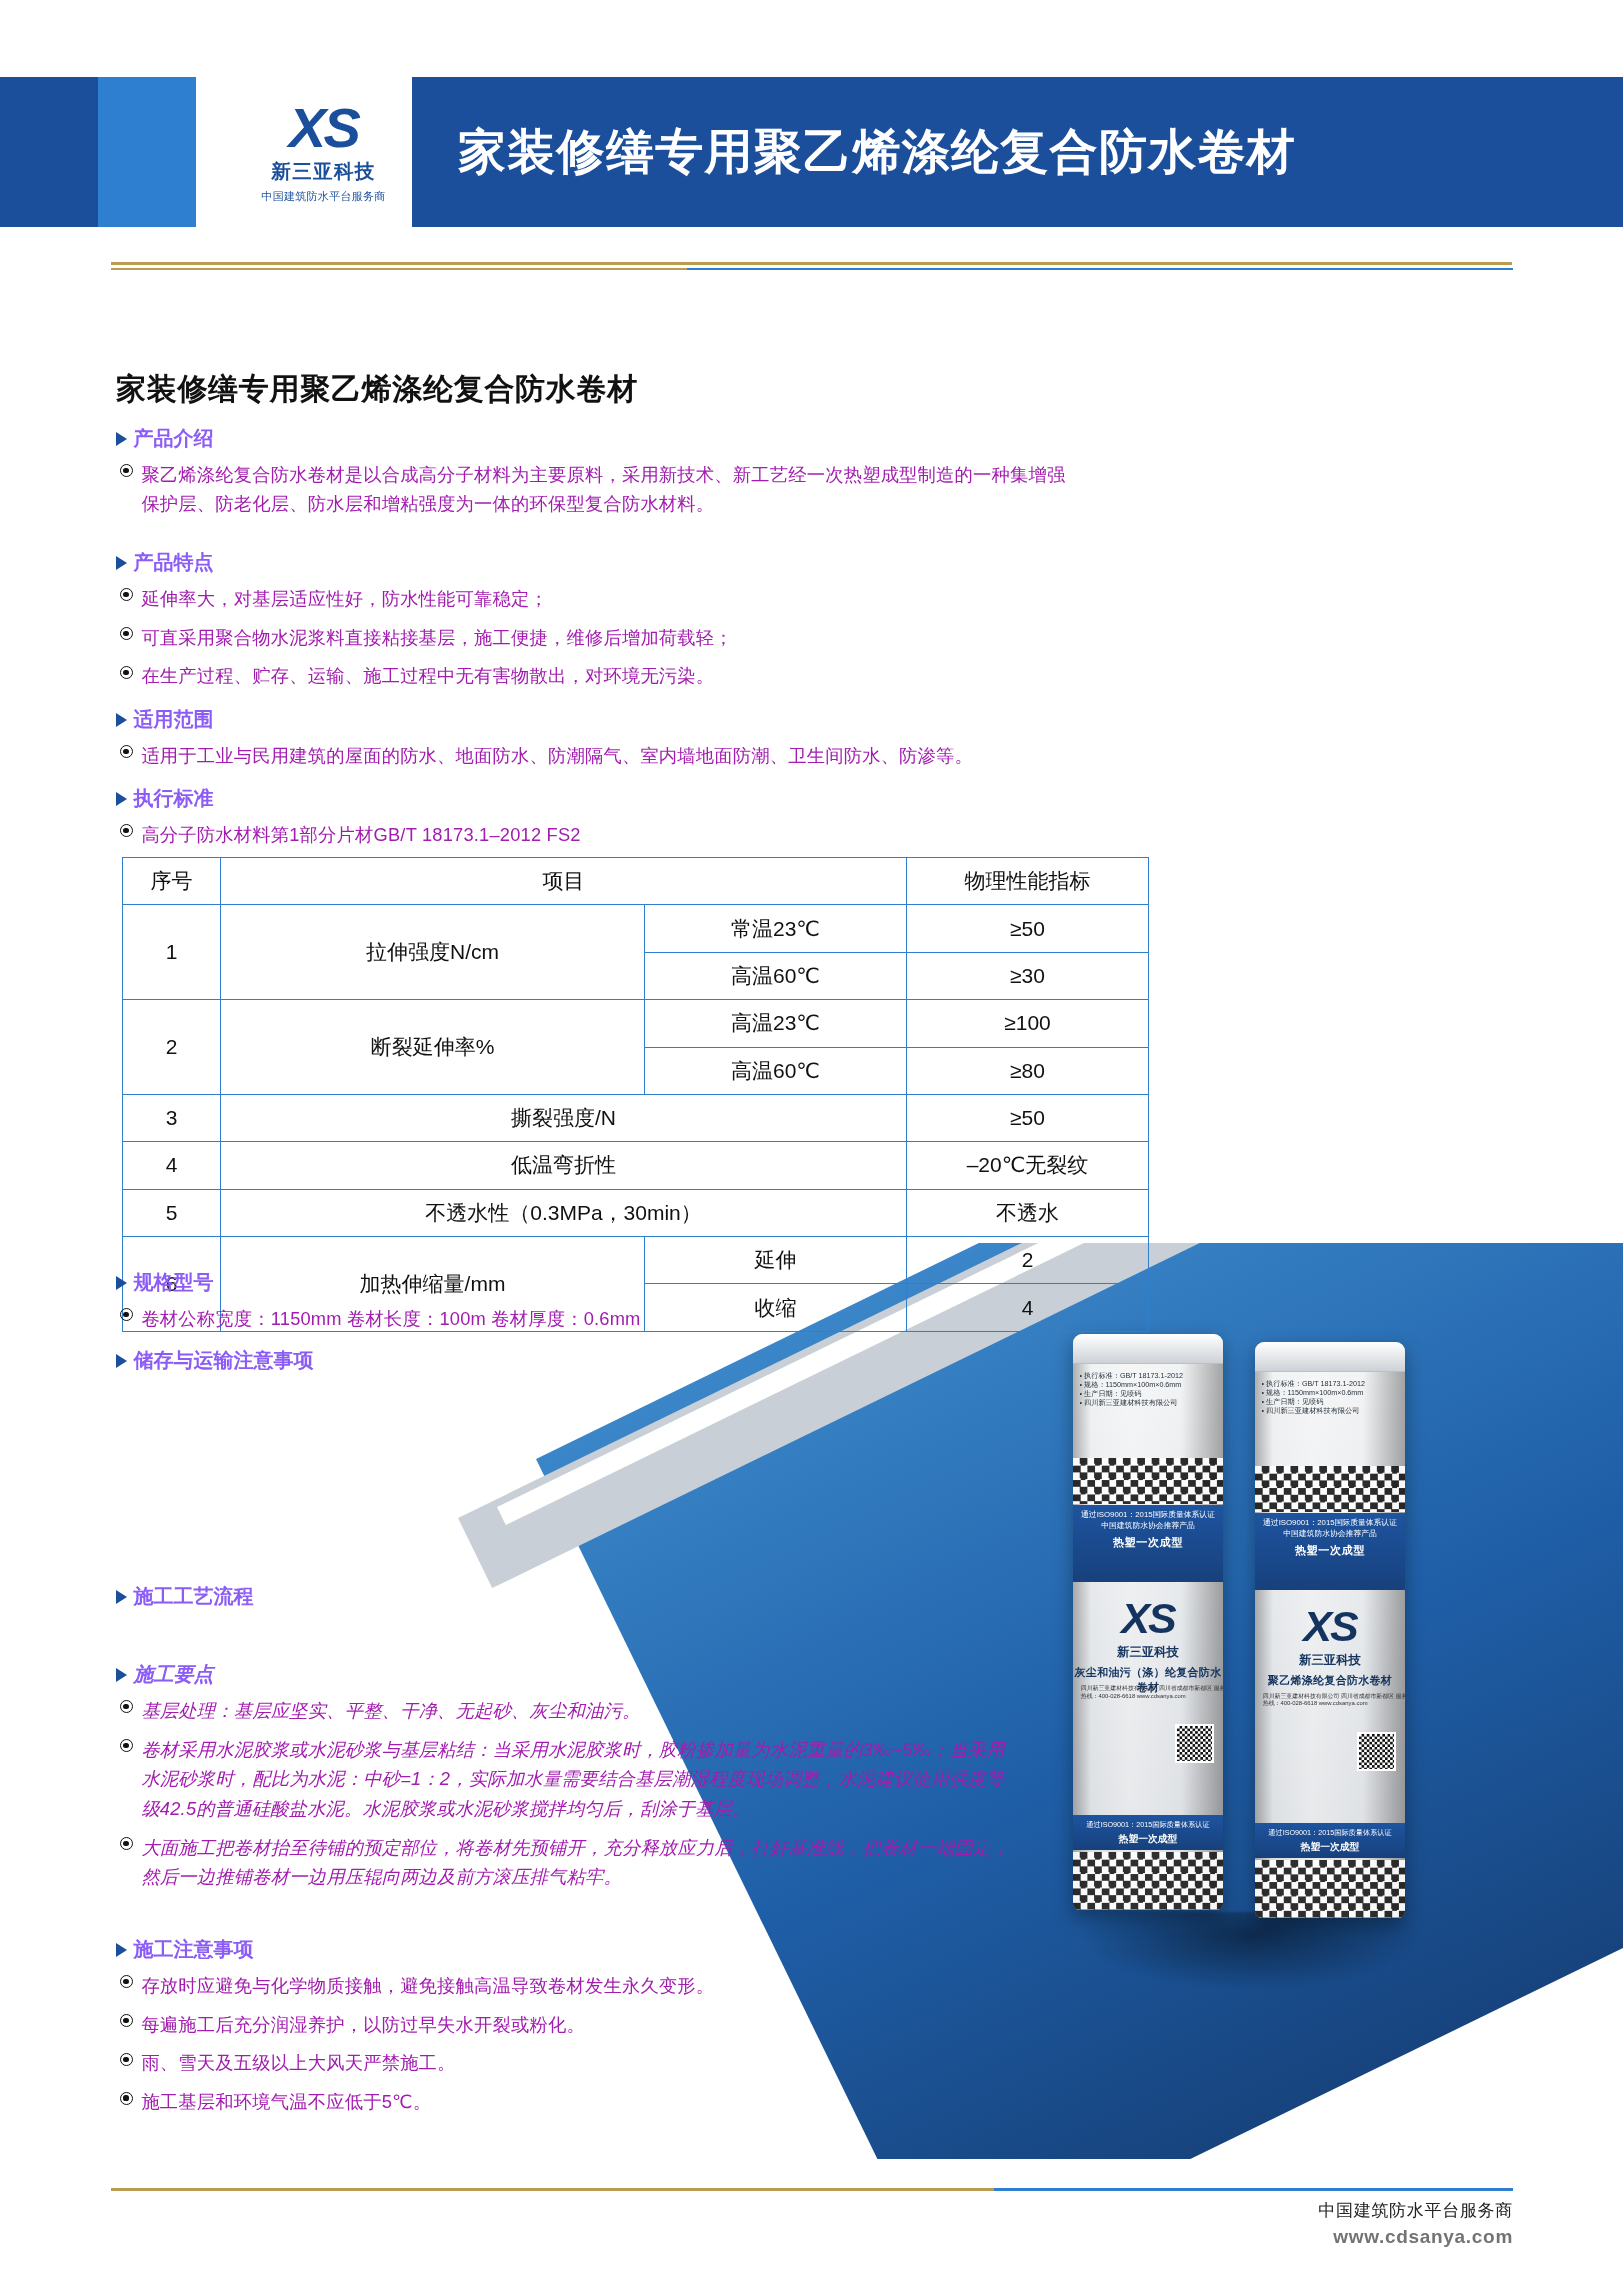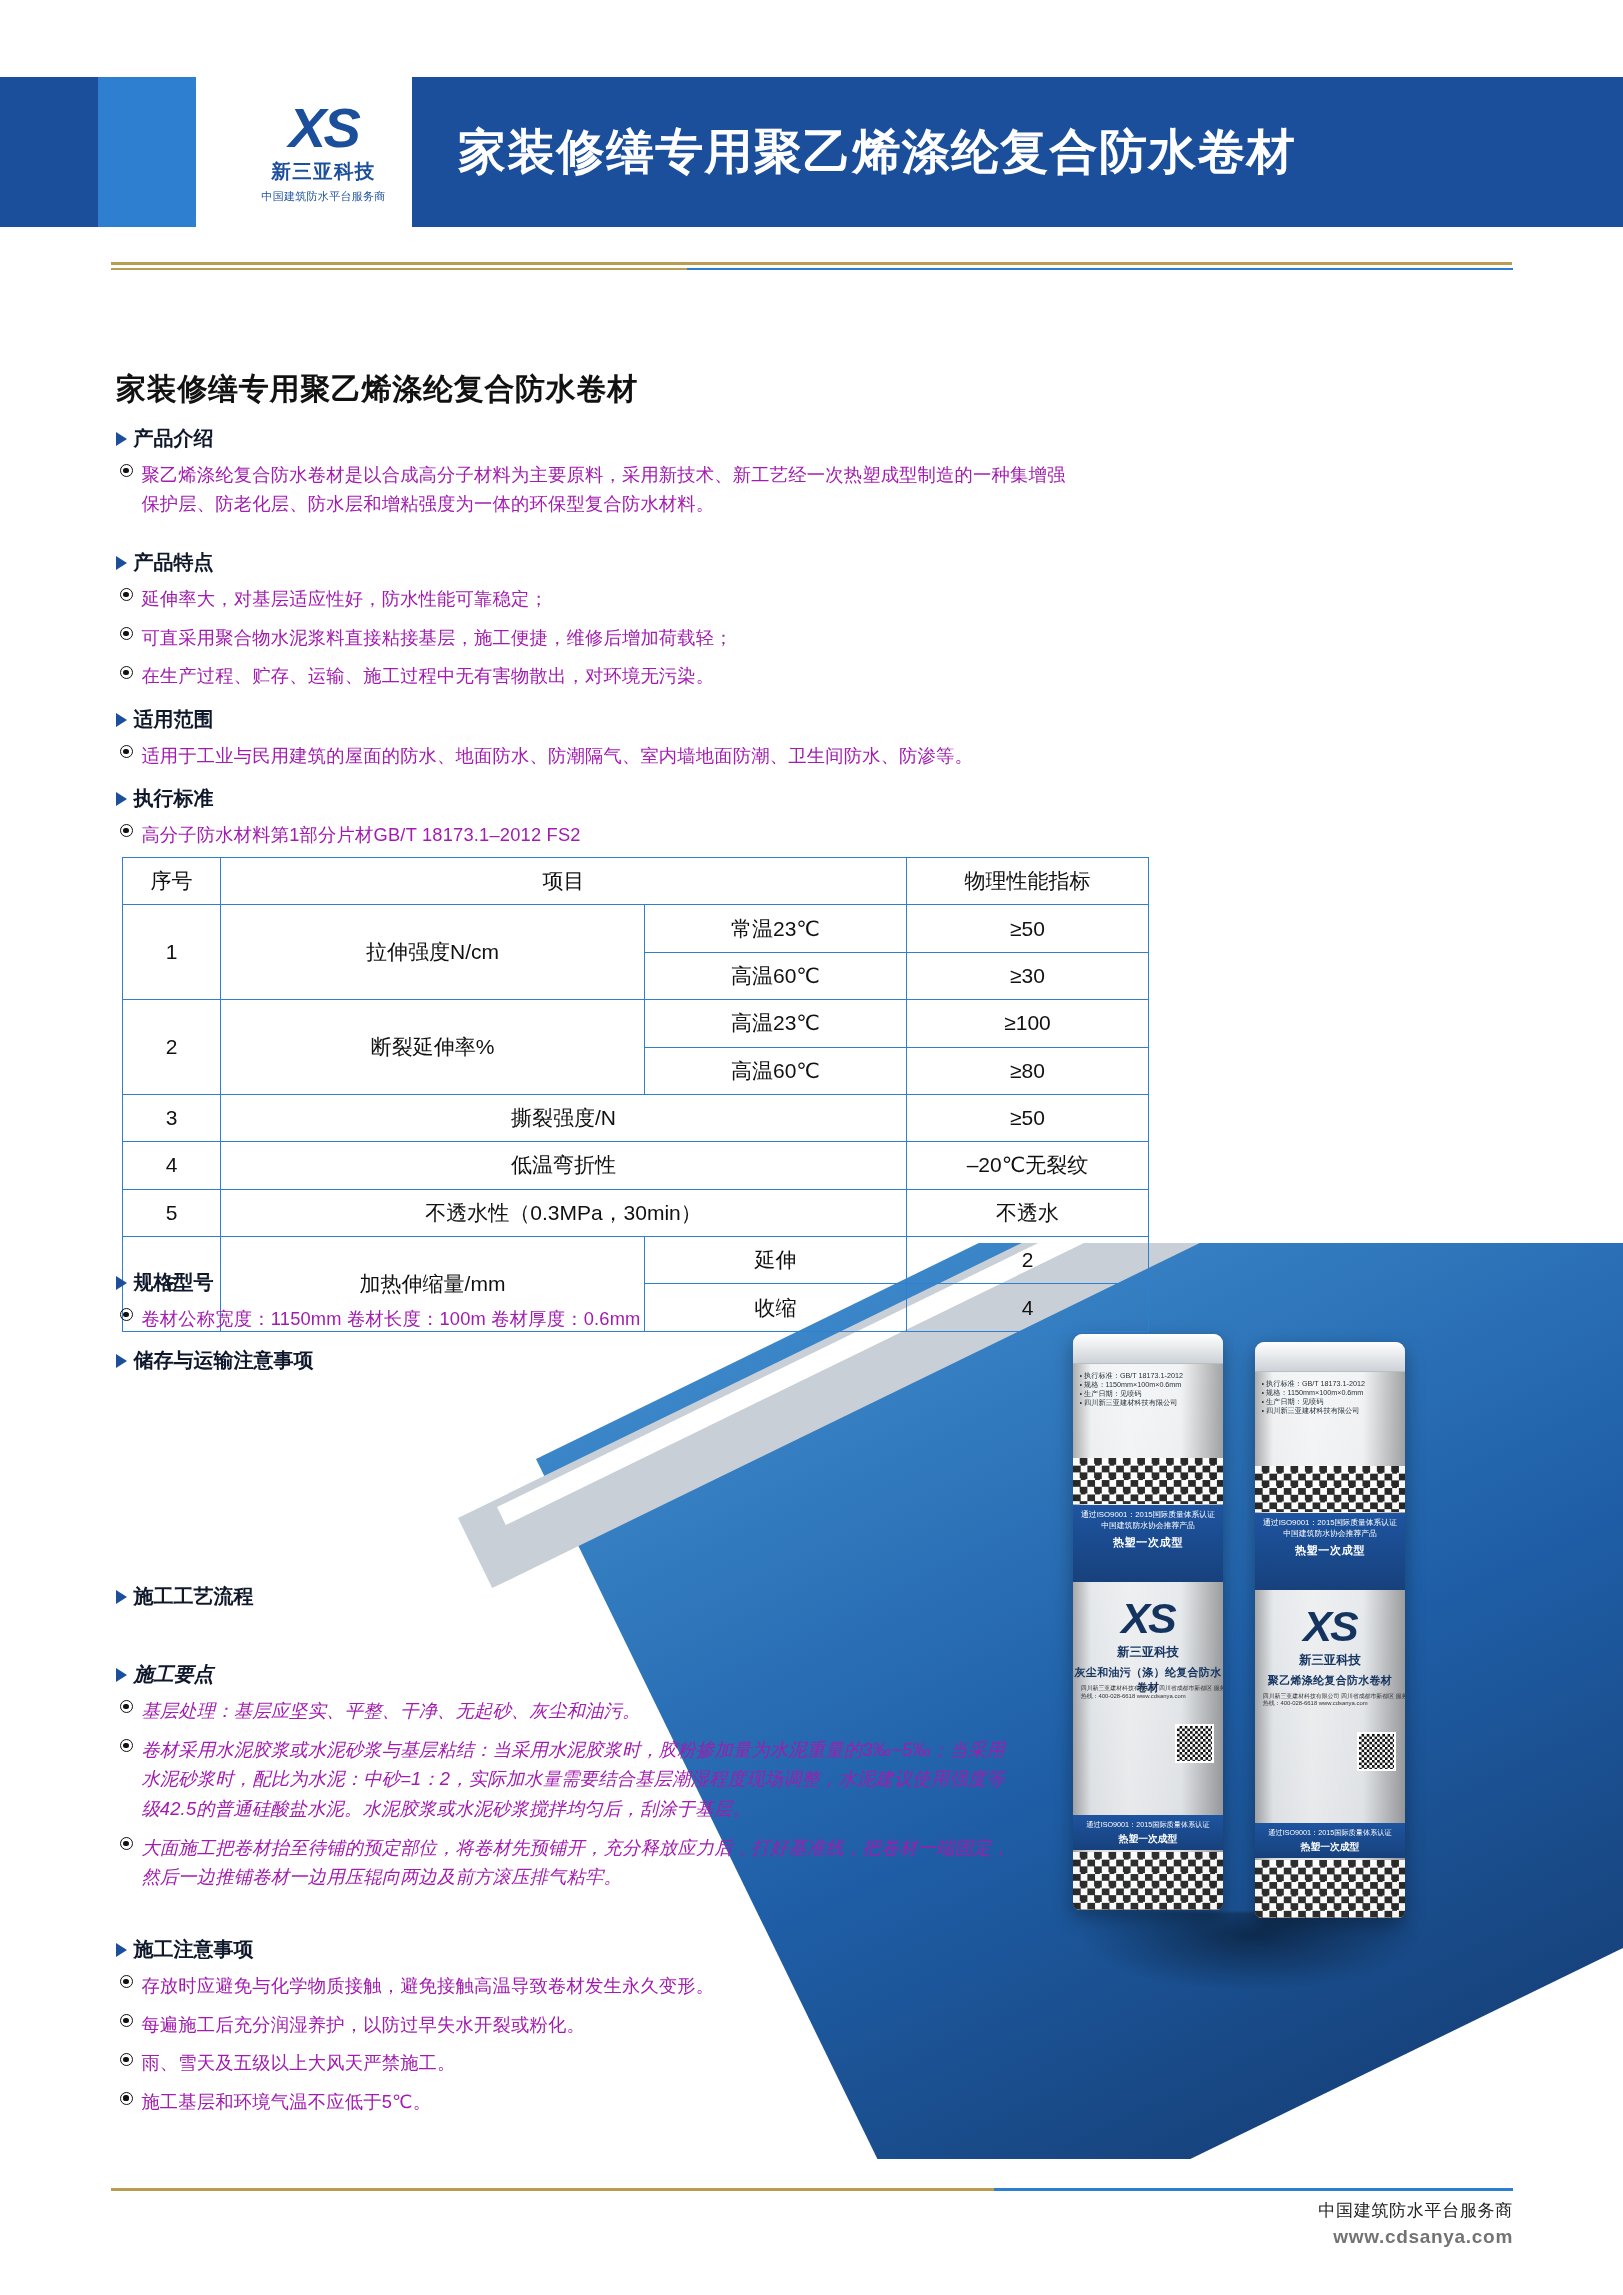--- a/index.html
+++ b/index.html
@@ -294,21 +294,21 @@
   .section {
     position: absolute;
     left: 116px;
     width: 1393px;
   }
   .sec-head {
     display: flex;
     align-items: center;
     font-size: 20px;
     font-weight: bold;
-    color: #0f172a;
+    color: #8b5cf6;
     margin-bottom: 7.8px;
   }
   .sec-head .tri {
     width: 0; height: 0;
     border-left: 11px solid #1b4f9c;
     border-top: 7.2px solid transparent;
     border-bottom: 7.2px solid transparent;
     margin-right: 6.5px;
   }
   .bullet-row {

